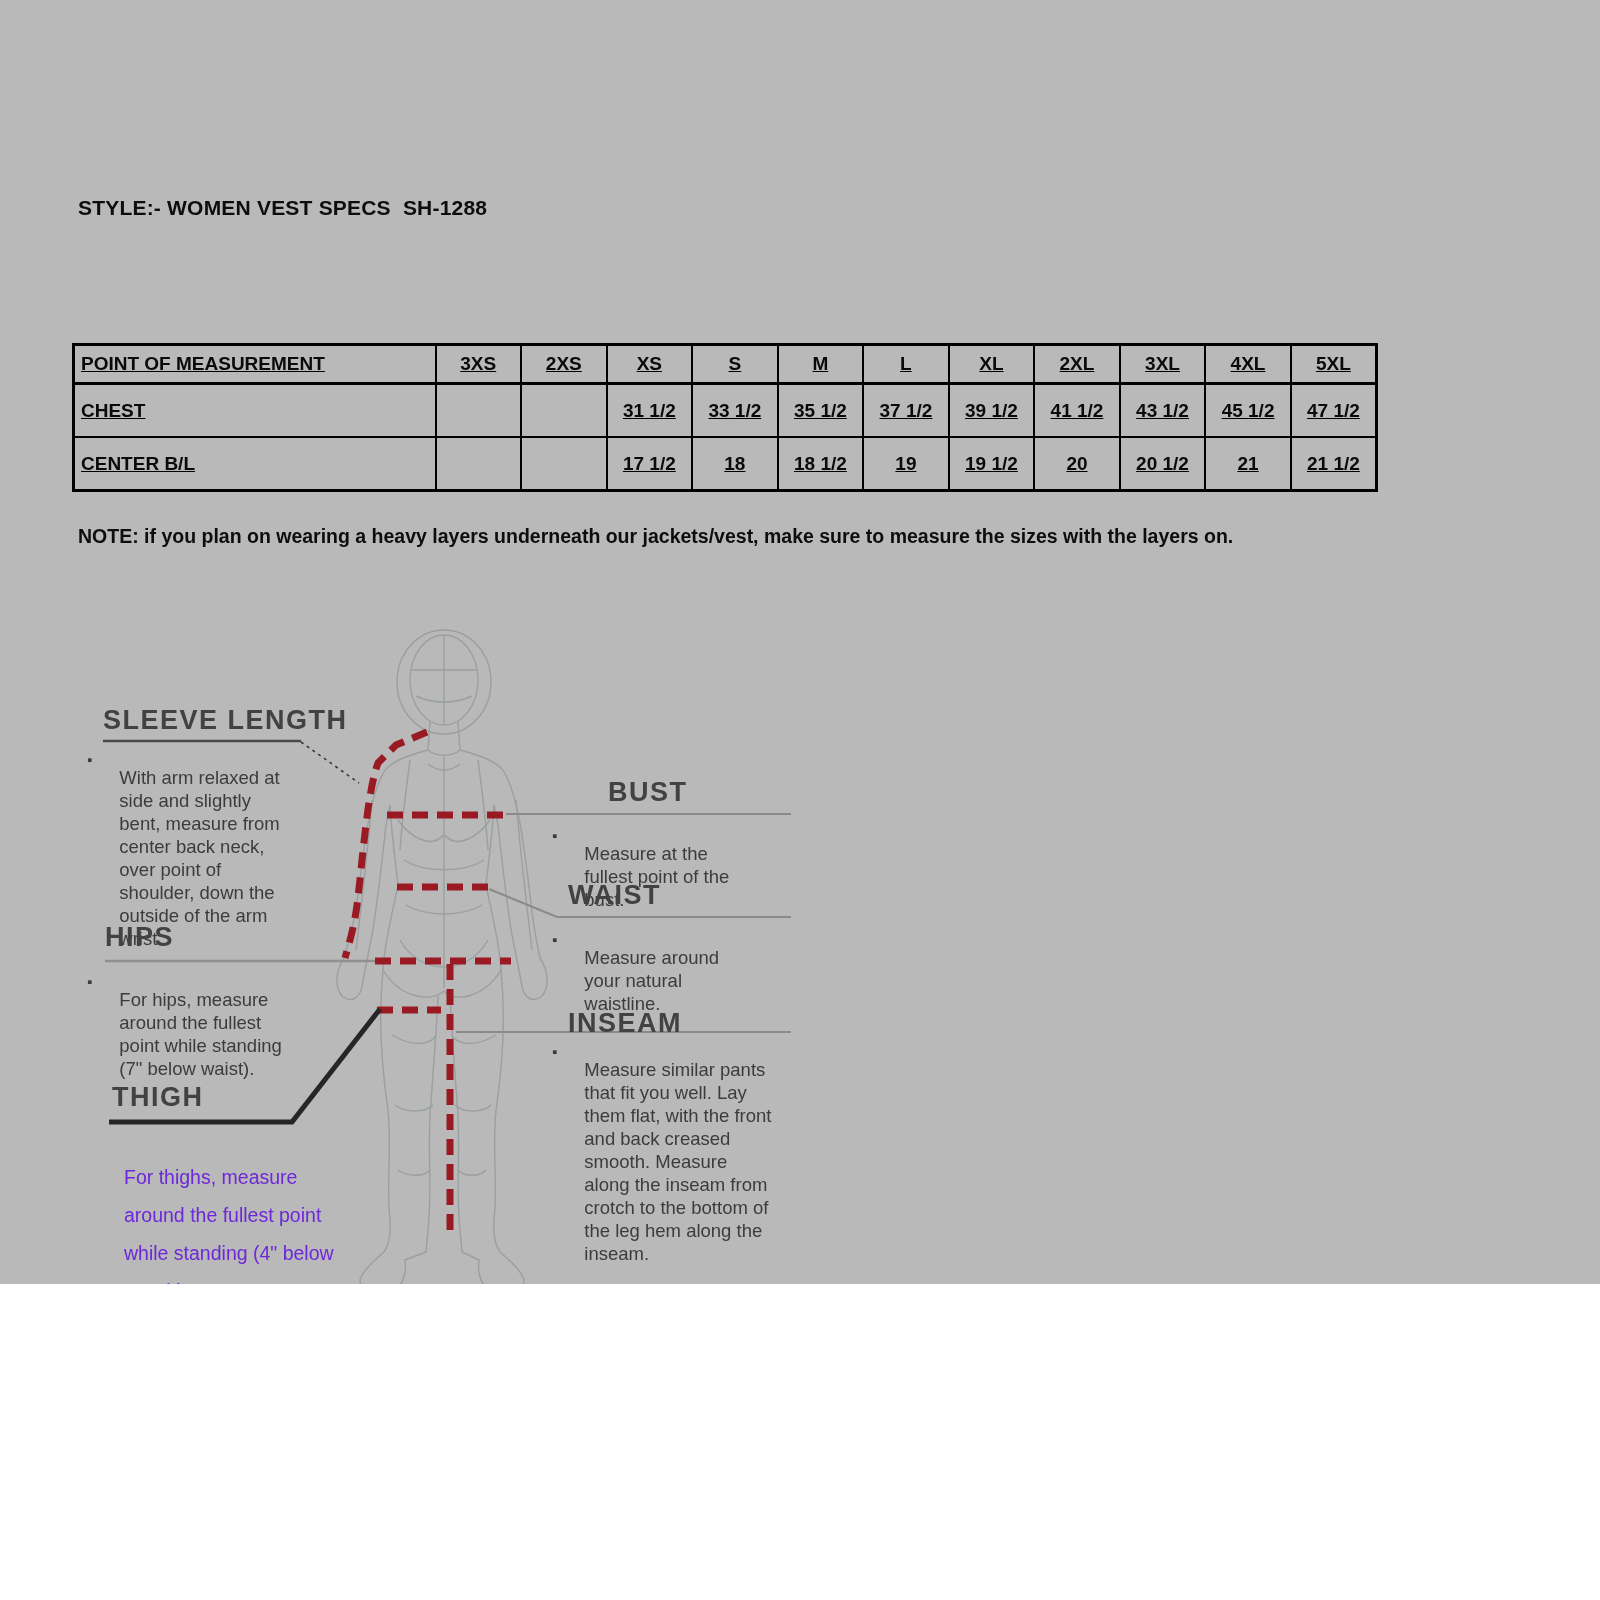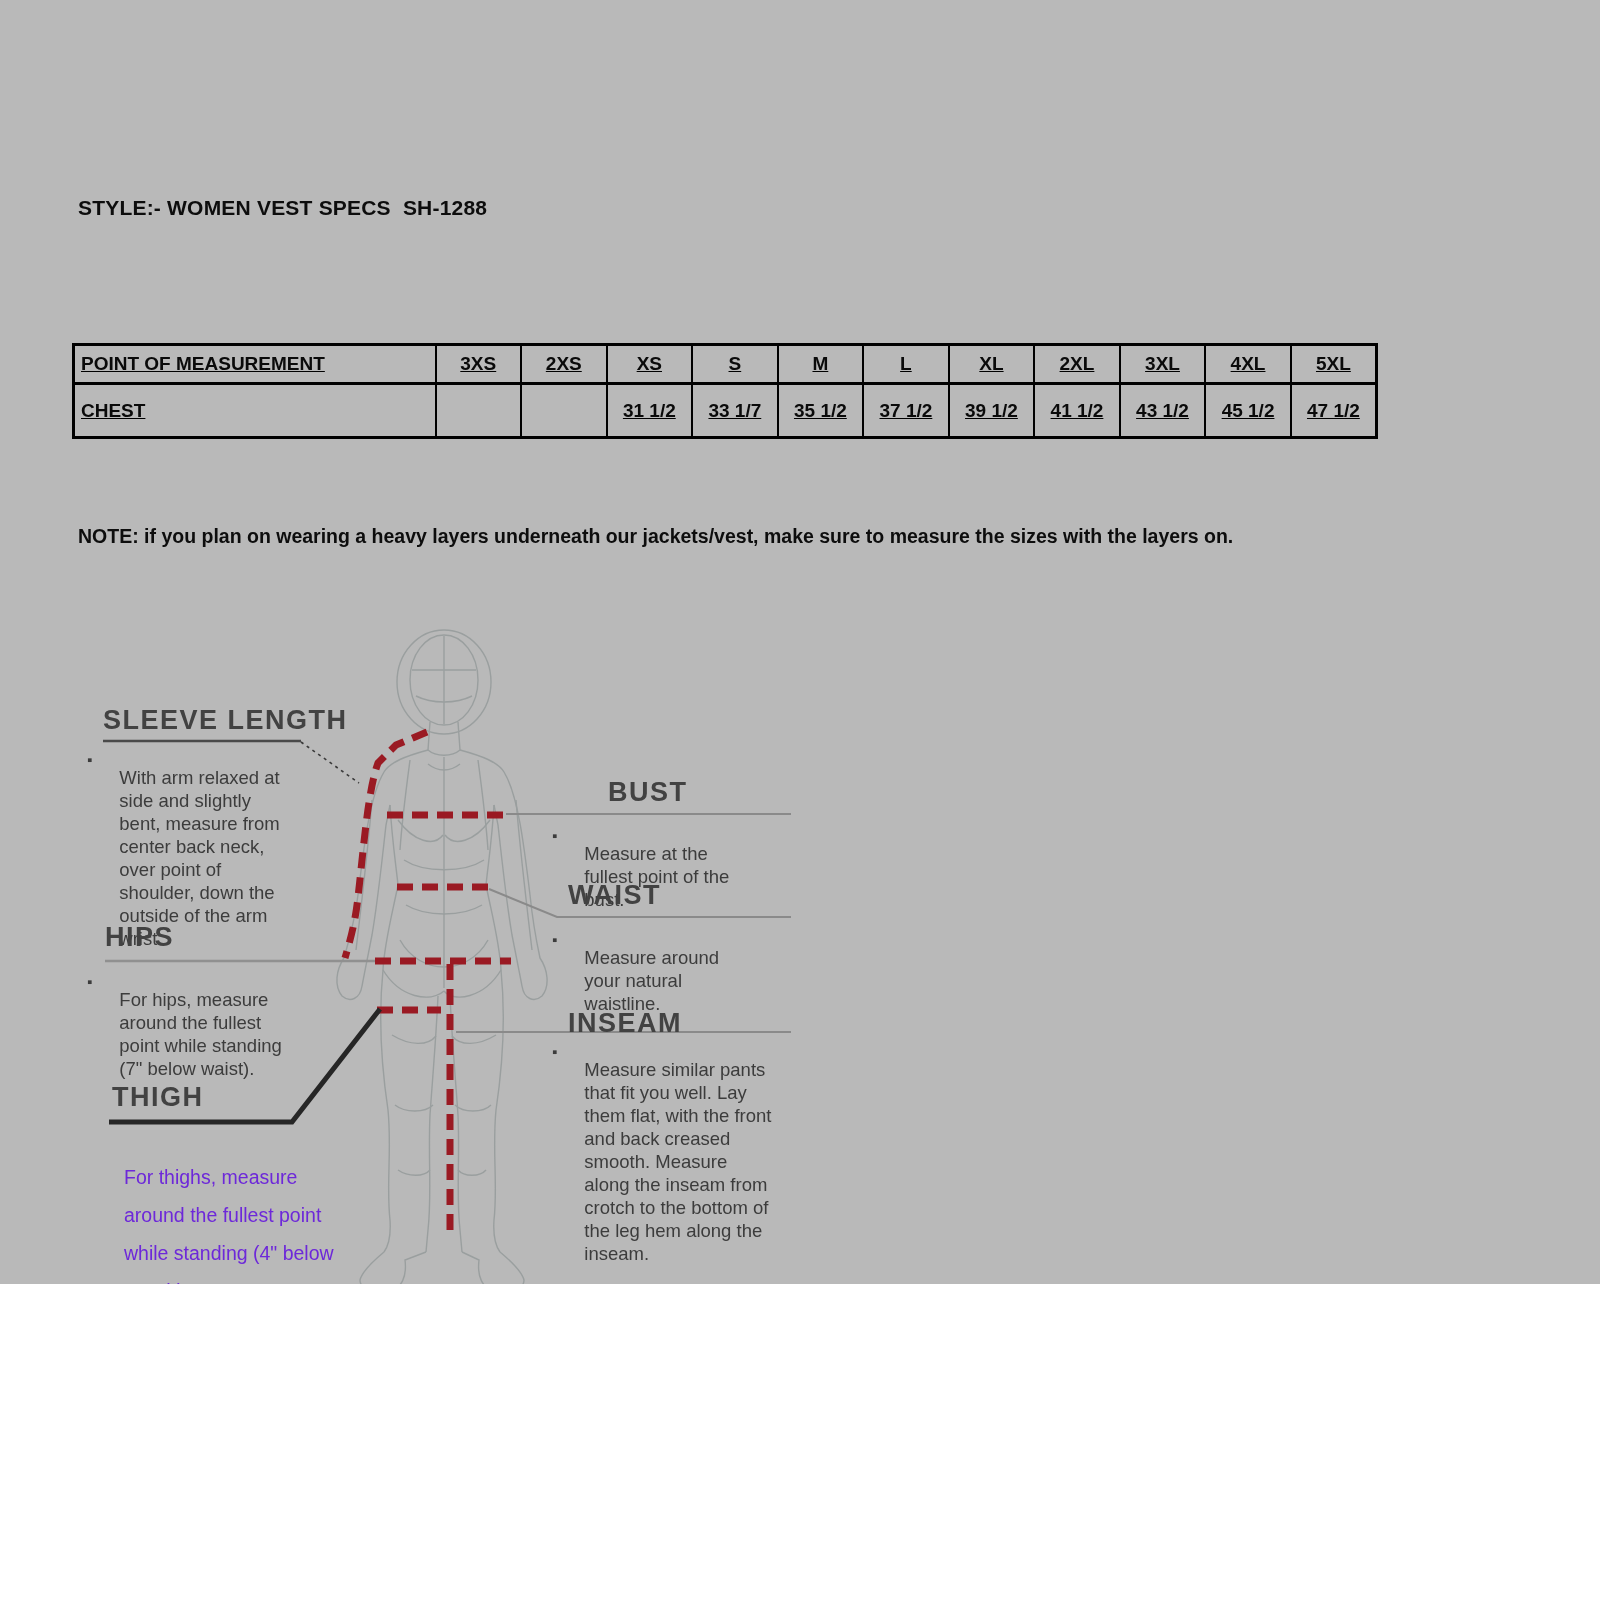--- a/index.html
+++ b/index.html
@@ -66,28 +66,42 @@
           <th>4XL</th>
           <th>5XL</th>
         </tr>
     </thead>
     <tbody>
         <tr>
           <th class="col-label">CHEST</th>
           <td></td>
           <td></td>
           <td>31 1/2</td>
-          <td>33 1/7</td>
+          <td>33 1/2</td>
           <td>35 1/2</td>
           <td>37 1/2</td>
           <td>39 1/2</td>
           <td>41 1/2</td>
           <td>43 1/2</td>
           <td>45 1/2</td>
           <td>47 1/2</td>
+        </tr>
+        <tr>
+          <th class="col-label">CENTER B/L</th>
+          <td></td>
+          <td></td>
+          <td>17 1/2</td>
+          <td>18</td>
+          <td>18 1/2</td>
+          <td>19</td>
+          <td>19 1/2</td>
+          <td>20</td>
+          <td>20 1/2</td>
+          <td>21</td>
+          <td>21 1/2</td>
         </tr>
       </tbody>
   </table>
 
   <div class="note-line">NOTE: if you plan on wearing a heavy layers underneath our jackets/vest, make sure to measure the sizes with the layers on.</div>
 
   <svg class="diagram-svg" width="1600" height="1600" viewBox="0 0 1600 1600">
 
     <g stroke="#9a9f9f" stroke-width="1.4" fill="none">
       <ellipse cx="444" cy="682" rx="47" ry="52"></ellipse>

